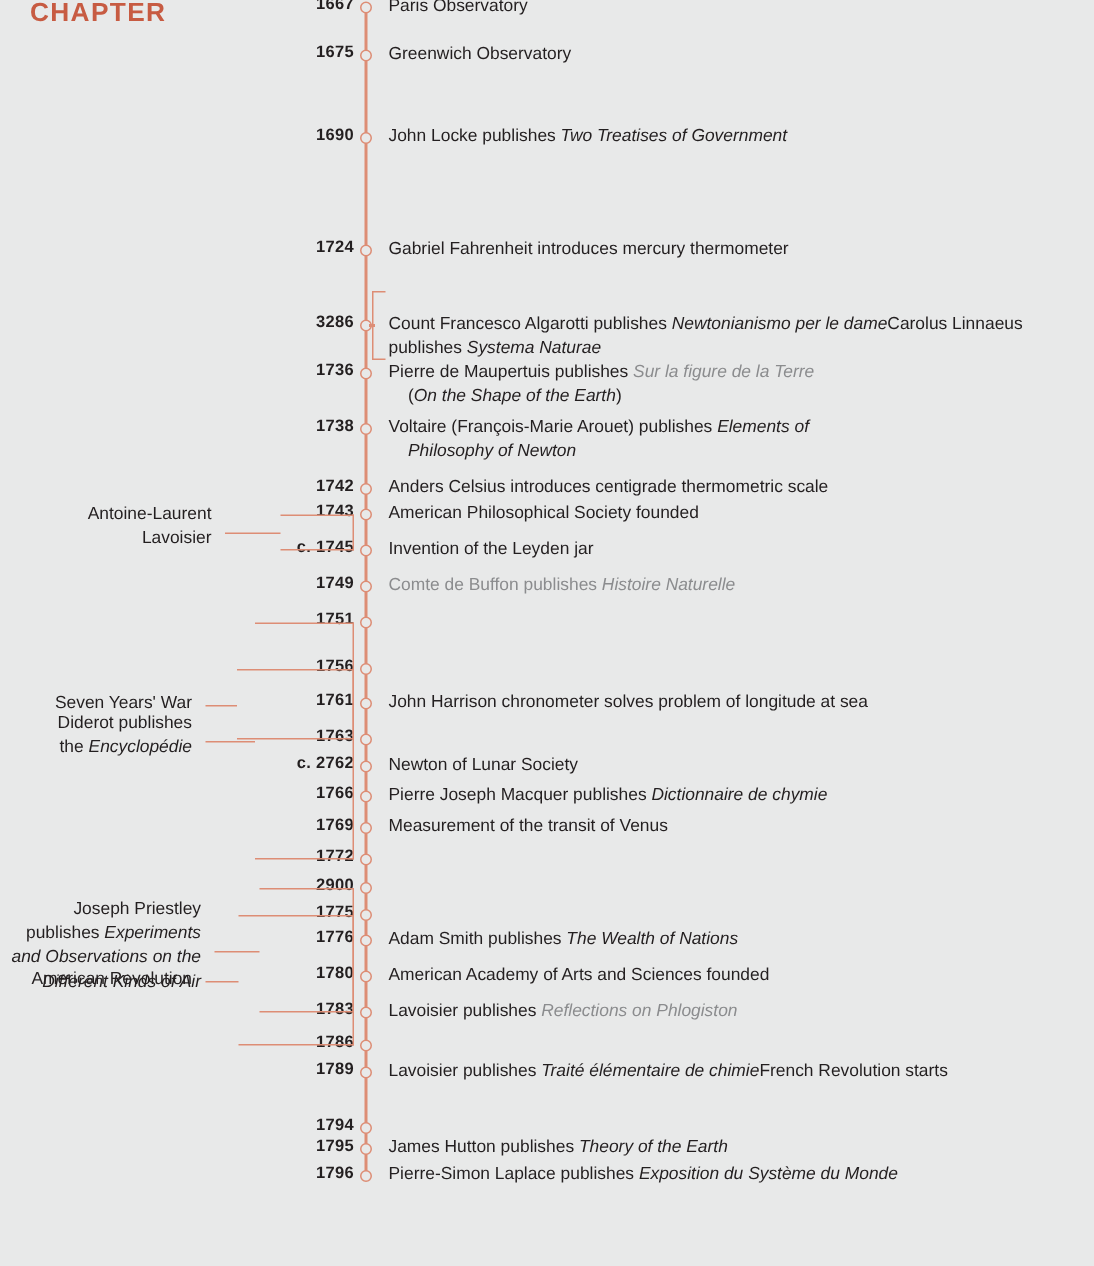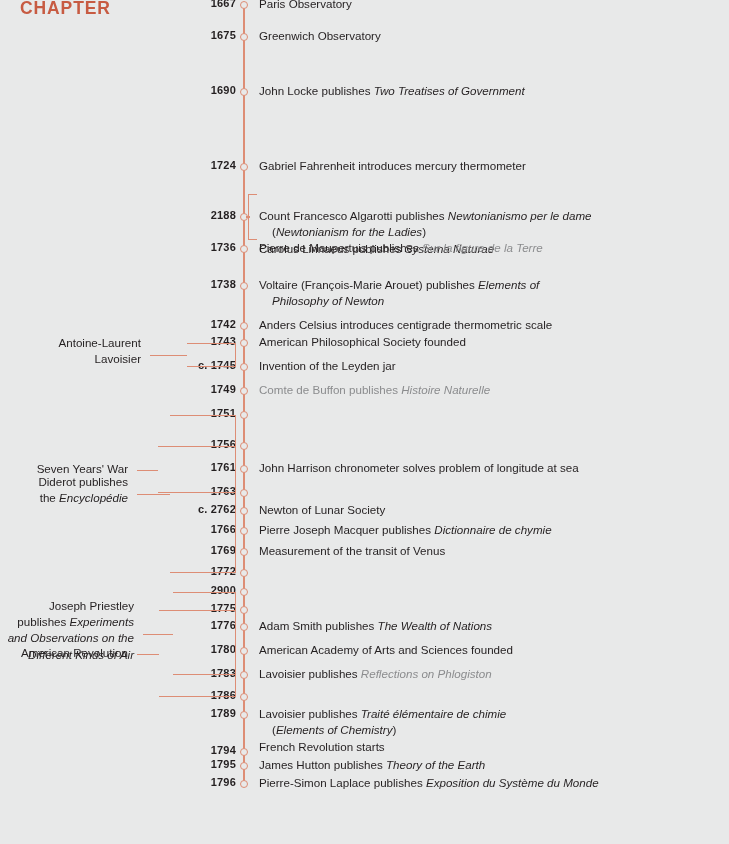--- a/index.html
+++ b/index.html
@@ -150,28 +150,28 @@
         <div class="year">1690</div>
         <div class="dot"></div>
         <div class="desc">John Locke publishes <i>Two Treatises of Government</i></div>
       </div>
       <div class="event" style="top: 167px;">
         <div class="year">1724</div>
         <div class="dot"></div>
         <div class="desc">Gabriel Fahrenheit introduces mercury thermometer</div>
       </div>
       <div class="event" style="top: 217px;">
-        <div class="year">2188</div>
-        <div class="dot"></div>
-        <div class="desc">Count Francesco Algarotti publishes <i>Newtonianismo per le dame</i><span class="indent">(<i>Newtonianism for the Ladies</i>)</span>Carolus Linnaeus publishes <i>Systema Naturae</i></div>
+        <div class="year">3286</div>
+        <div class="dot"></div>
+        <div class="desc">Count Francesco Algarotti publishes <i>Newtonianismo per le dame</i>Carolus Linnaeus publishes <i>Systema Naturae</i></div>
       </div>
       <div class="event" style="top: 249px;">
         <div class="year">1736</div>
         <div class="dot"></div>
-        <div class="desc">Pierre de Maupertuis publishes <i class="muted">Sur la figure de la Terre</i></div>
+        <div class="desc">Pierre de Maupertuis publishes <i class="muted">Sur la figure de la Terre</i><span class="indent">(<i>On the Shape of the Earth</i>)</span></div>
       </div>
       <div class="event" style="top: 286px;">
         <div class="year">1738</div>
         <div class="dot"></div>
         <div class="desc">Voltaire (François-Marie Arouet) publishes <i>Elements of</i><span class="indent"><i>Philosophy of Newton</i></span></div>
       </div>
       <div class="event" style="top: 326px;">
         <div class="year">1742</div>
         <div class="dot"></div>
         <div class="desc">Anders Celsius introduces centigrade thermometric scale</div>
@@ -250,21 +250,21 @@
         <div class="dot"></div>
         <div class="desc">Lavoisier publishes <i class="muted">Reflections on Phlogiston</i></div>
       </div>
       <div class="event" style="top: 697px;">
         <div class="year">1786</div>
         <div class="dot"></div>
       </div>
       <div class="event" style="top: 715px;">
         <div class="year">1789</div>
         <div class="dot"></div>
-        <div class="desc">Lavoisier publishes <i>Traité élémentaire de chimie</i><span class="indent">(<i>Elements of Chemistry</i>)</span>French Revolution starts</div>
+        <div class="desc">Lavoisier publishes <i>Traité élémentaire de chimie</i>French Revolution starts</div>
       </div>
       <div class="event" style="top: 752px;">
         <div class="year">1794</div>
         <div class="dot"></div>
       </div>
       <div class="event" style="top: 766px;">
         <div class="year">1795</div>
         <div class="dot"></div>
         <div class="desc">James Hutton publishes <i>Theory of the Earth</i></div>
       </div>

